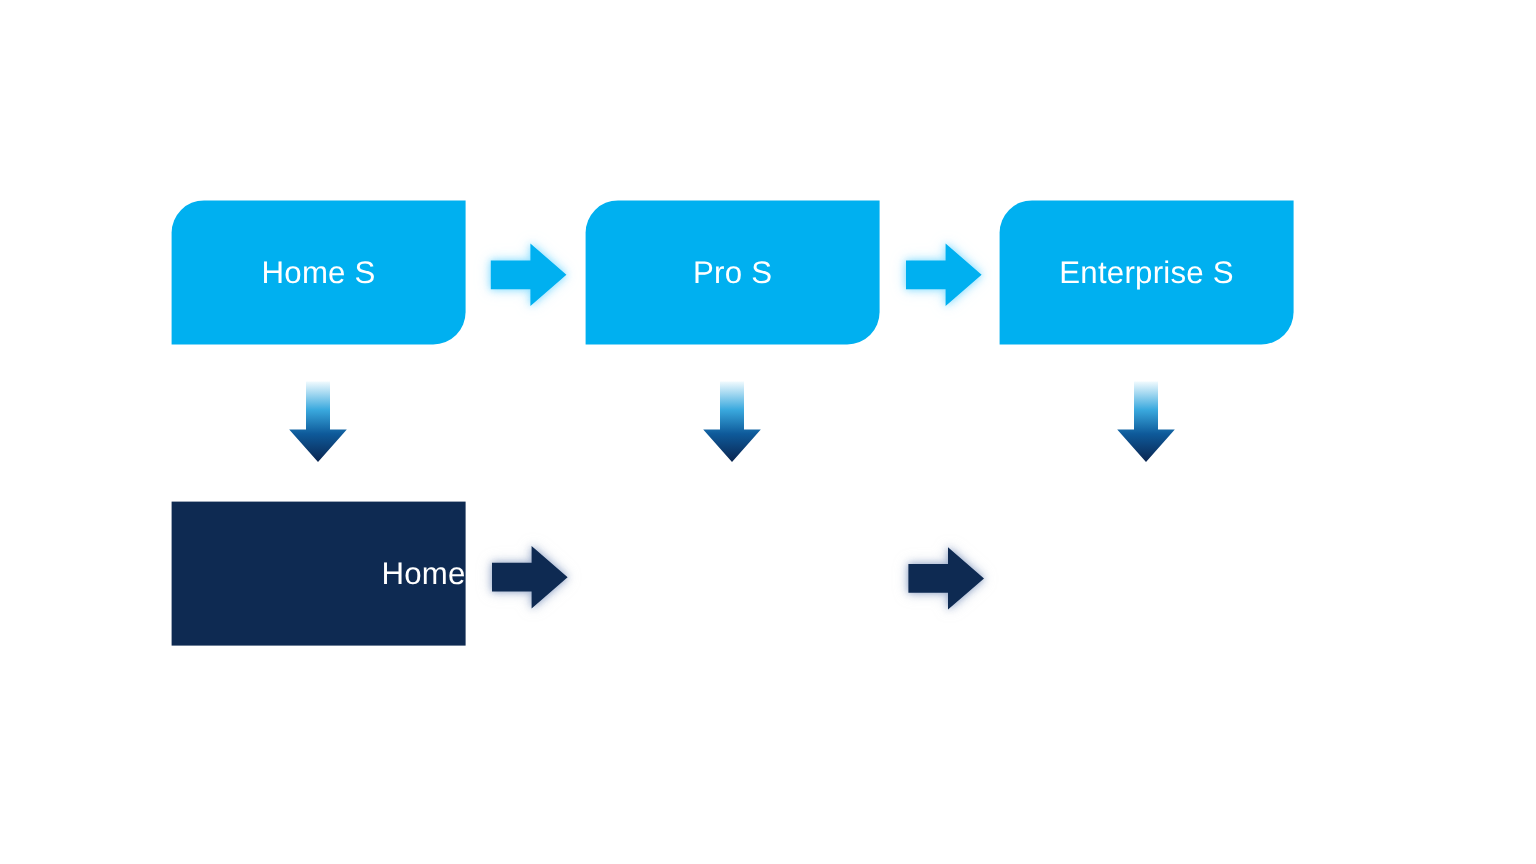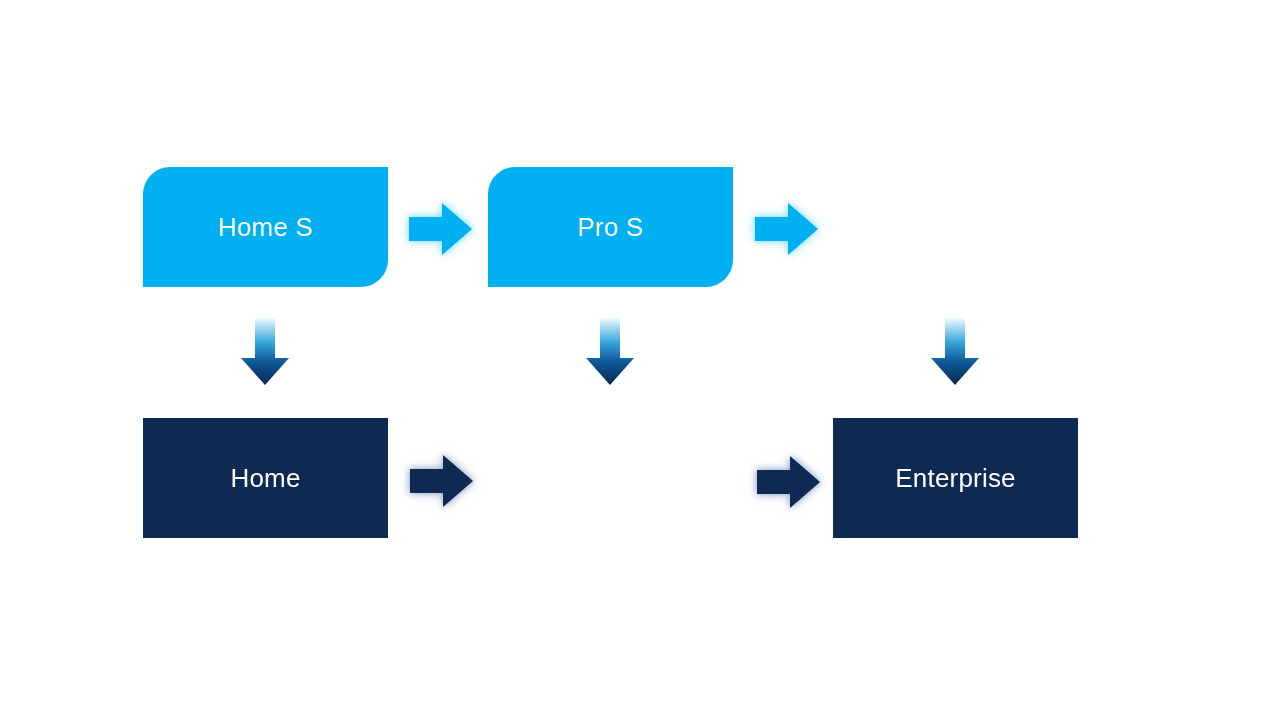--- a/index.html
+++ b/index.html
@@ -25,20 +25,21 @@
     box-sizing: border-box;
   }
   .node-cyan {
     background: var(--cyan, #00B0F0);
     
     border-radius: 27px 0 27px 0;
   }
   .node-navy {
     background: var(--navy, #0E2A52);
     border-radius: 0;
+    justify-content: flex-end;
   }
   .node-label {
     color: var(--text, #ffffff);
     font-size: 26px;
     font-weight: 400;
     letter-spacing: 0.2px;
     white-space: nowrap;
   }
   svg.arrow {
     position: absolute;
@@ -79,26 +80,26 @@
       </linearGradient>
     </defs>
   </svg>
 
   <div class="node node-cyan" style="left:143px; top:167px;">
     <span class="node-label">Home S</span>
   </div>
   <div class="node node-cyan" style="left:488px; top:167px;align-items:center;">
     <span class="node-label">Pro S</span>
   </div>
+  <div class="node node-cyan" style="left:833px; top:167px;">
+    <span class="node-label">Enterprise S</span>
+  </div>
 
   <div class="node node-navy" style="left:143px; top:418px;">
     <span class="node-label">Home</span>
-  </div>
-  <div class="node node-navy" style="left:833px; top:418px;">
-    <span class="node-label">Enterprise</span>
   </div>
 
   <svg class="arrow arrow-right-cyan" style="left:409px; top:203px;" width="63" height="52" viewBox="0 0 63 52">
     <polygon points="0,14 33,14 33,0 63,26 33,52 33,38 0,38"></polygon>
   </svg>
   <svg class="arrow arrow-right-cyan" style="left:755px; top:203px;" width="63" height="52" viewBox="0 0 63 52">
     <polygon points="0,14 33,14 33,0 63,26 33,52 33,38 0,38"></polygon>
   </svg>
 
   <svg class="arrow arrow-right-navy" style="left:410px; top:455px;" width="63" height="52" viewBox="0 0 63 52">

